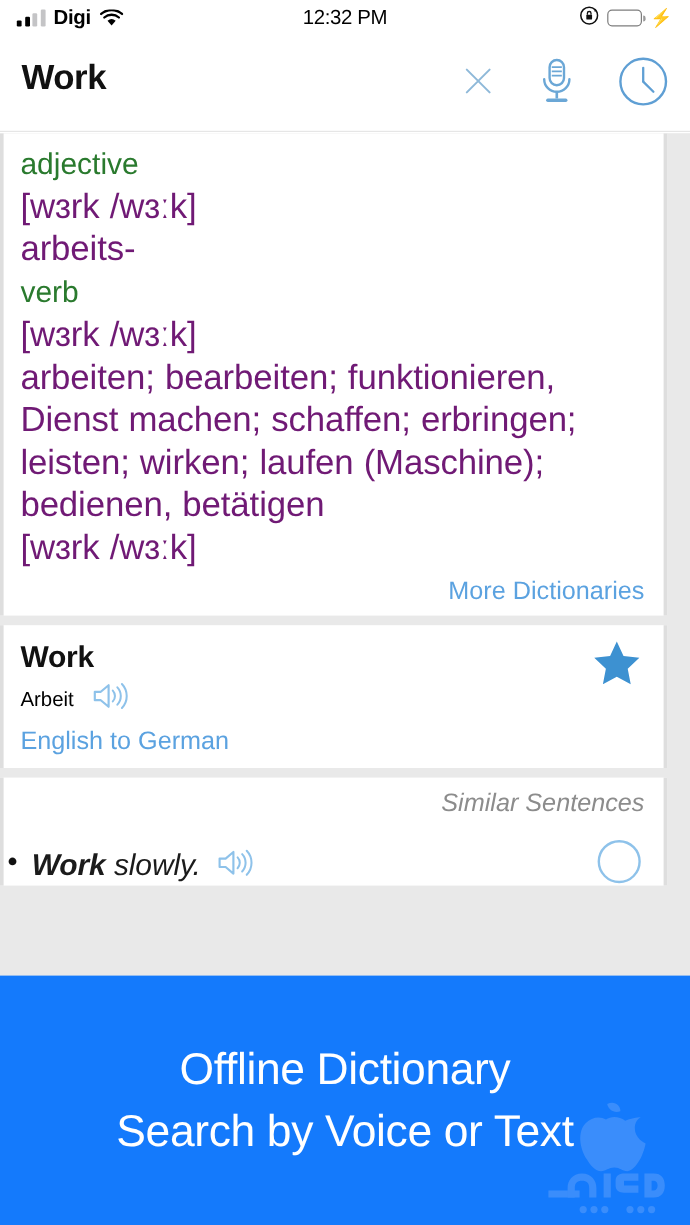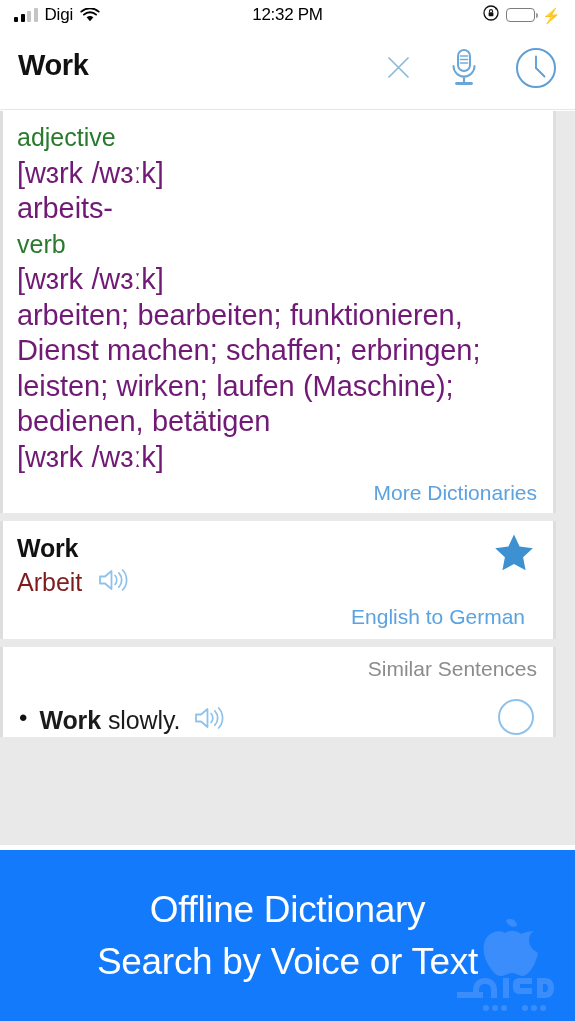--- a/index.html
+++ b/index.html
@@ -23,20 +23,21 @@
     align-items: center;
     padding: 0 14px;
     box-sizing: border-box;
     background: #ffffff;
     position: relative;
   }
   .status-left {
     display: flex;
     align-items: center;
     gap: 7px;
+    font-weight: bold;
   }
   .signal-bars {
     display: flex;
     align-items: flex-end;
     gap: 2.5px;
     height: 13px;
   }
   .signal-bars i {
     display: block;
     width: 4px;
@@ -182,44 +183,44 @@
     letter-spacing: -0.2px;
     line-height: 32px;
   }
   .trans-row {
     display: flex;
     align-items: center;
     gap: 14px;
     margin-top: 2px;
   }
   .trans-meaning {
-    font-size: 25px;
-    color: #7f1d1d;
+    font-size: 17px;
+    color: #000000;
     line-height: 32px;
   }
   .star-btn {
     position: absolute;
     top: 12px;
     right: 19px;
     background: none;
     border: none;
     padding: 0;
     cursor: pointer;
   }
   .lang-pair {
-    text-align: right;
+    text-align: left;
     color: #5ba2e0;
     font-size: 21px;
     margin-top: 7px;
     margin-right: 14px;
     cursor: pointer;
   }
 
   
-  .sent-card { padding: 10px 14px 0 16px; position: relative; }
+  .sent-card { padding: 10px 14px 0 3px; position: relative; font-style: italic; }
   .sent-head {
     text-align: right;
     color: #8c8c8c;
     font-size: 21px;
     margin-right: 2px;
     margin-bottom: 22px;
   }
   .sent-row {
     display: flex;
     align-items: center;
@@ -244,21 +245,21 @@
     border: 2.5px solid #8ec2ea;
     background: none;
     cursor: pointer;
     box-sizing: border-box;
   }
 
   
   .banner {
     position: absolute;
     left: 0; right: 0; bottom: 0;
-    height: 171px;
+    height: 208px;
     background: #147afc;
     display: flex;
     flex-direction: column;
     align-items: center;
     justify-content: center;
     overflow: hidden;
   }
   .banner-line {
     color: #ffffff;
     font-size: 37px;

